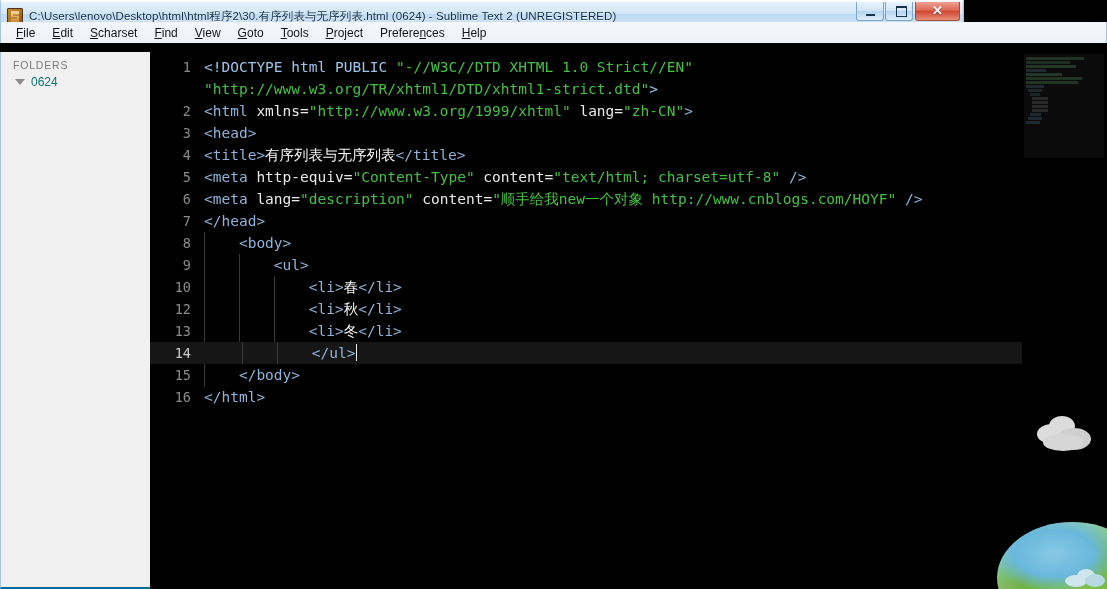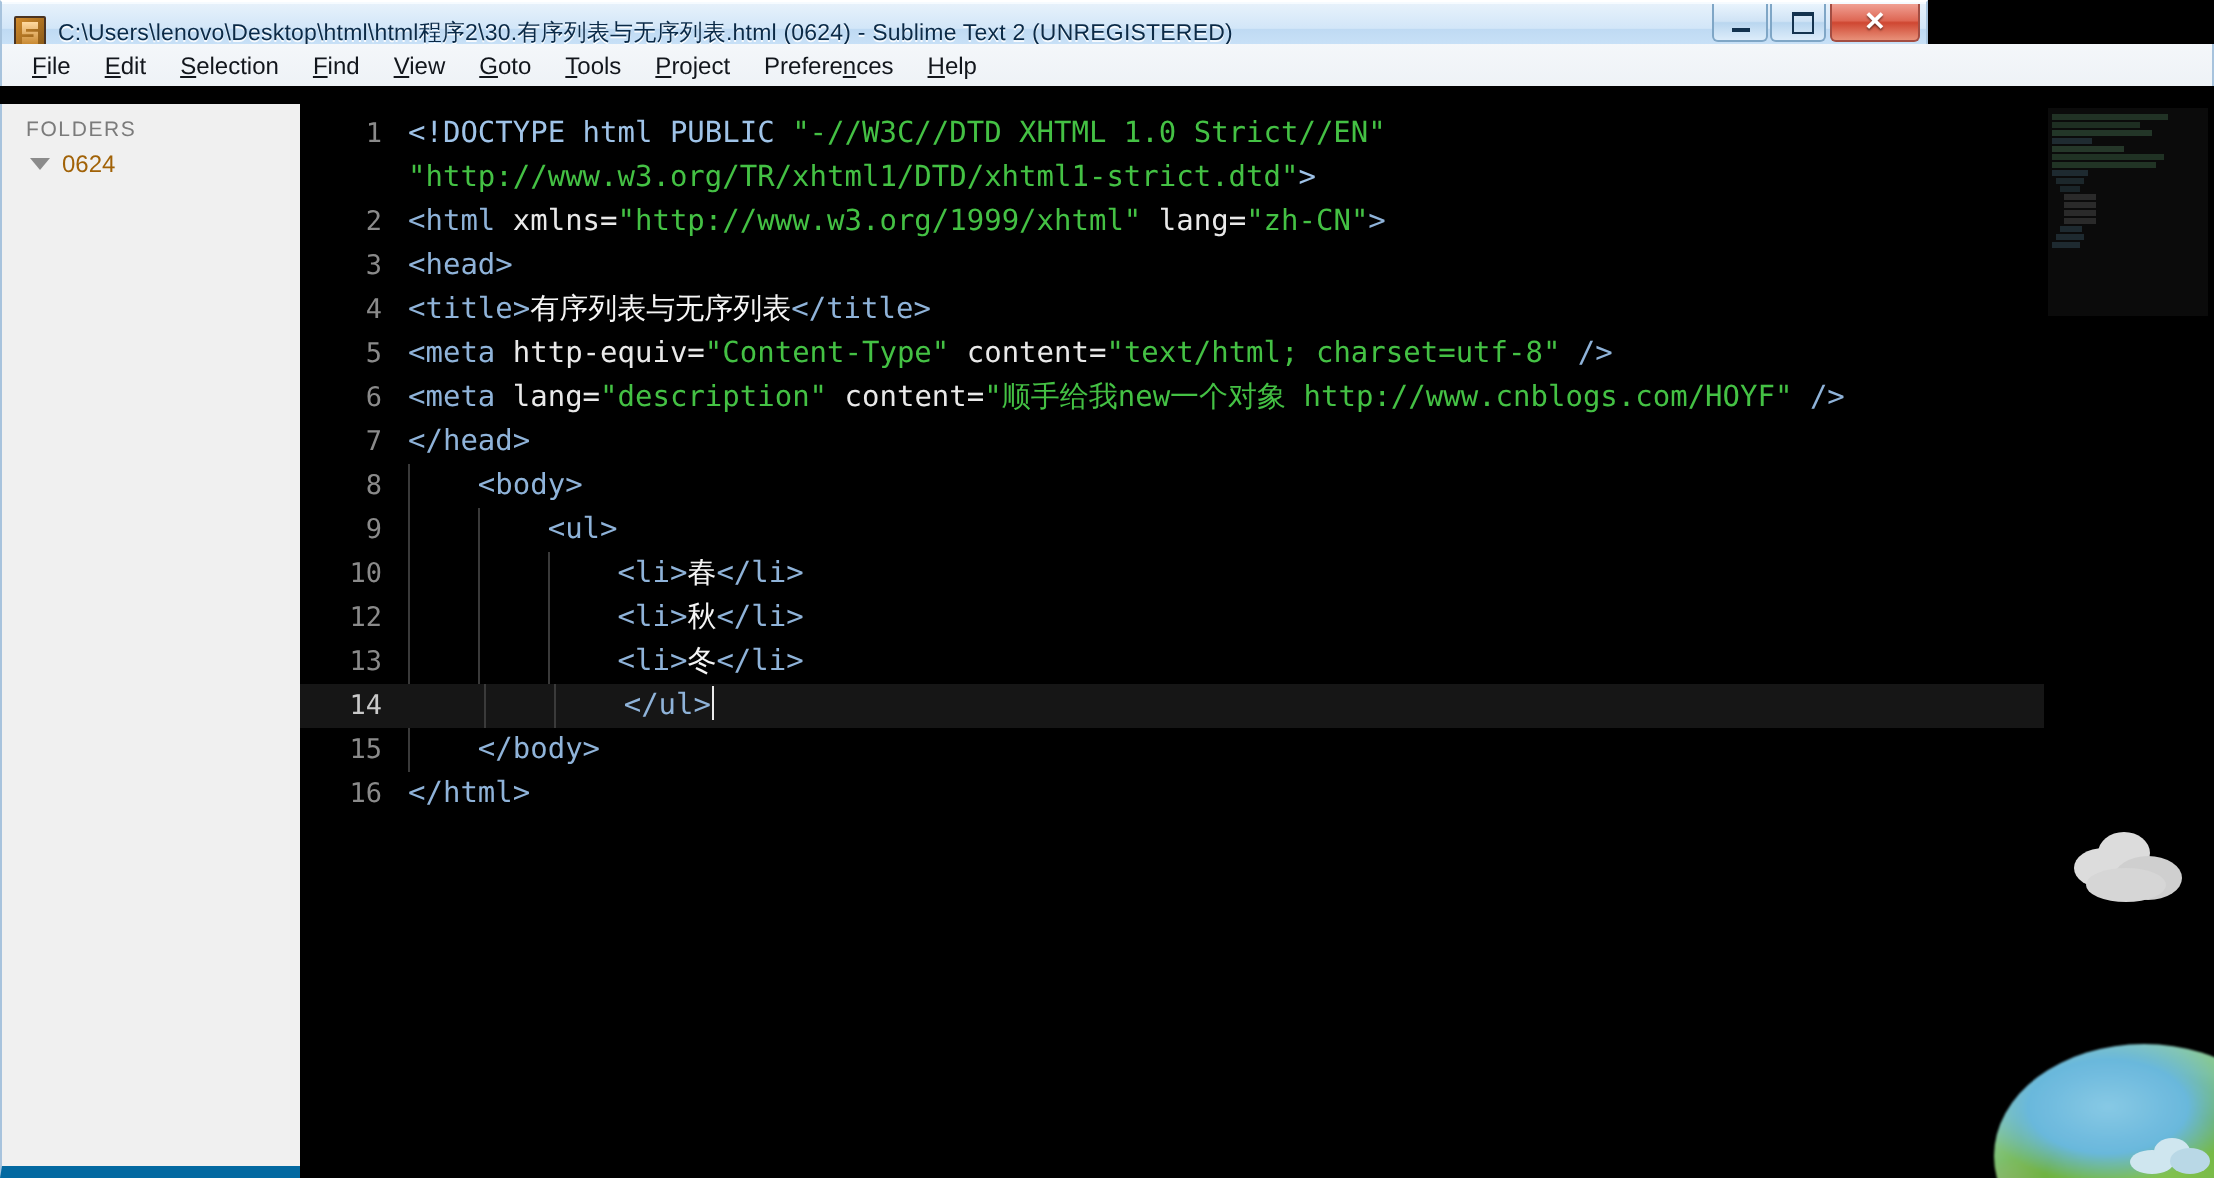--- a/index.html
+++ b/index.html
@@ -140,21 +140,21 @@
   .menu-item u { text-decoration: underline; }
 
   
   .sidebar {
     position: absolute;
     left: 0; top: 52px;
     width: 150px;
     height: 537px;
     background: #f0f0f0;
     border-left: 1px solid #a7c3dd;
-    border-bottom: 6px solid #0369a1;
+    border-bottom: 2px solid #0369a1;
     padding-top: 5px;
     overflow: hidden;
   }
   .sb-header {
     font-size: 10.5px;
     color: #7b7b7b;
     letter-spacing: 0.8px;
     padding: 2px 0 3px 12px;
     font-family: "Liberation Sans", sans-serif;
   }
@@ -167,21 +167,21 @@
   .sb-caret {
     width: 0; height: 0;
     border-left: 5px solid transparent;
     border-right: 5px solid transparent;
     border-top: 6px solid #8b8b8b;
     margin-right: 6px;
     flex: 0 0 auto;
   }
   .sb-label {
     font-size: 12px;
-    color: #a16207;
+    color: #0f766e;
   }
 
   
   .editor {
     position: absolute;
     left: 150px; top: 52px;
     width: 957px;
     height: 537px;
     background: #000000;
     overflow: hidden;
@@ -334,21 +334,21 @@
       <div class="tb-btn max"></div>
       <div class="tb-btn close">
         <span class="x">✕</span>
       </div>
     </div>
   </div>
 
   <div class="menubar">
     <div class="menu-item"><span></span><u>F</u><span>ile</span></div>
     <div class="menu-item"><span></span><u>E</u><span>dit</span></div>
-    <div class="menu-item"><span></span><u>S</u><span>election</span></div>
+    <div class="menu-item"><span></span><u>S</u><span>charset</span></div>
     <div class="menu-item"><span></span><u>F</u><span>ind</span></div>
     <div class="menu-item"><span></span><u>V</u><span>iew</span></div>
     <div class="menu-item"><span></span><u>G</u><span>oto</span></div>
     <div class="menu-item"><span></span><u>T</u><span>ools</span></div>
     <div class="menu-item"><span></span><u>P</u><span>roject</span></div>
     <div class="menu-item"><span>Prefere</span><u>n</u><span>ces</span></div>
     <div class="menu-item"><span></span><u>H</u><span>elp</span></div>
   </div>
 
   <div class="sidebar">

